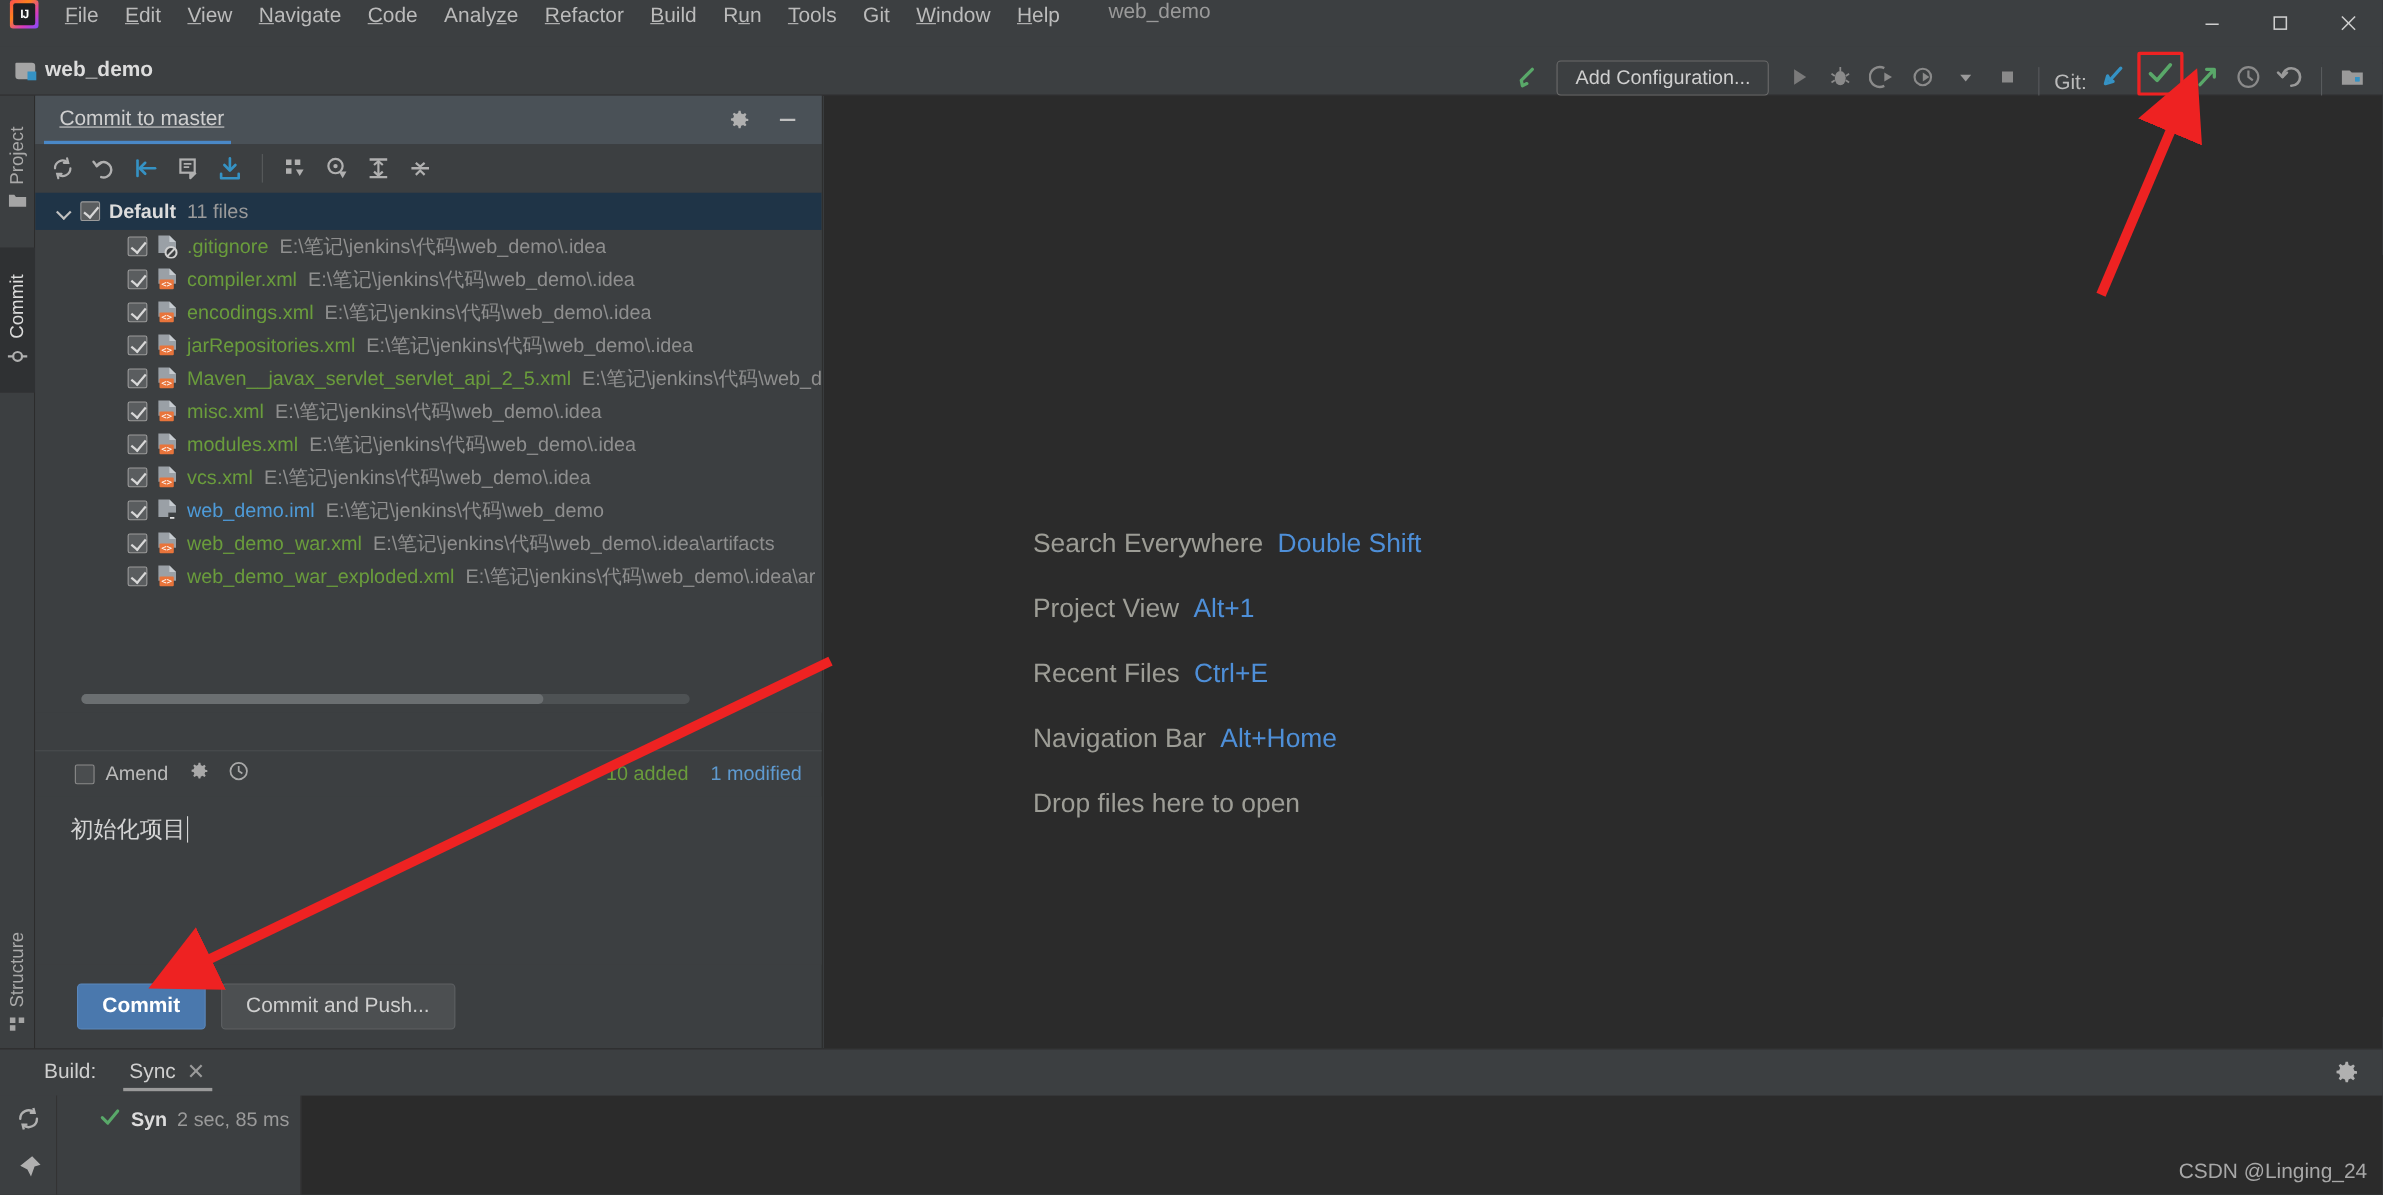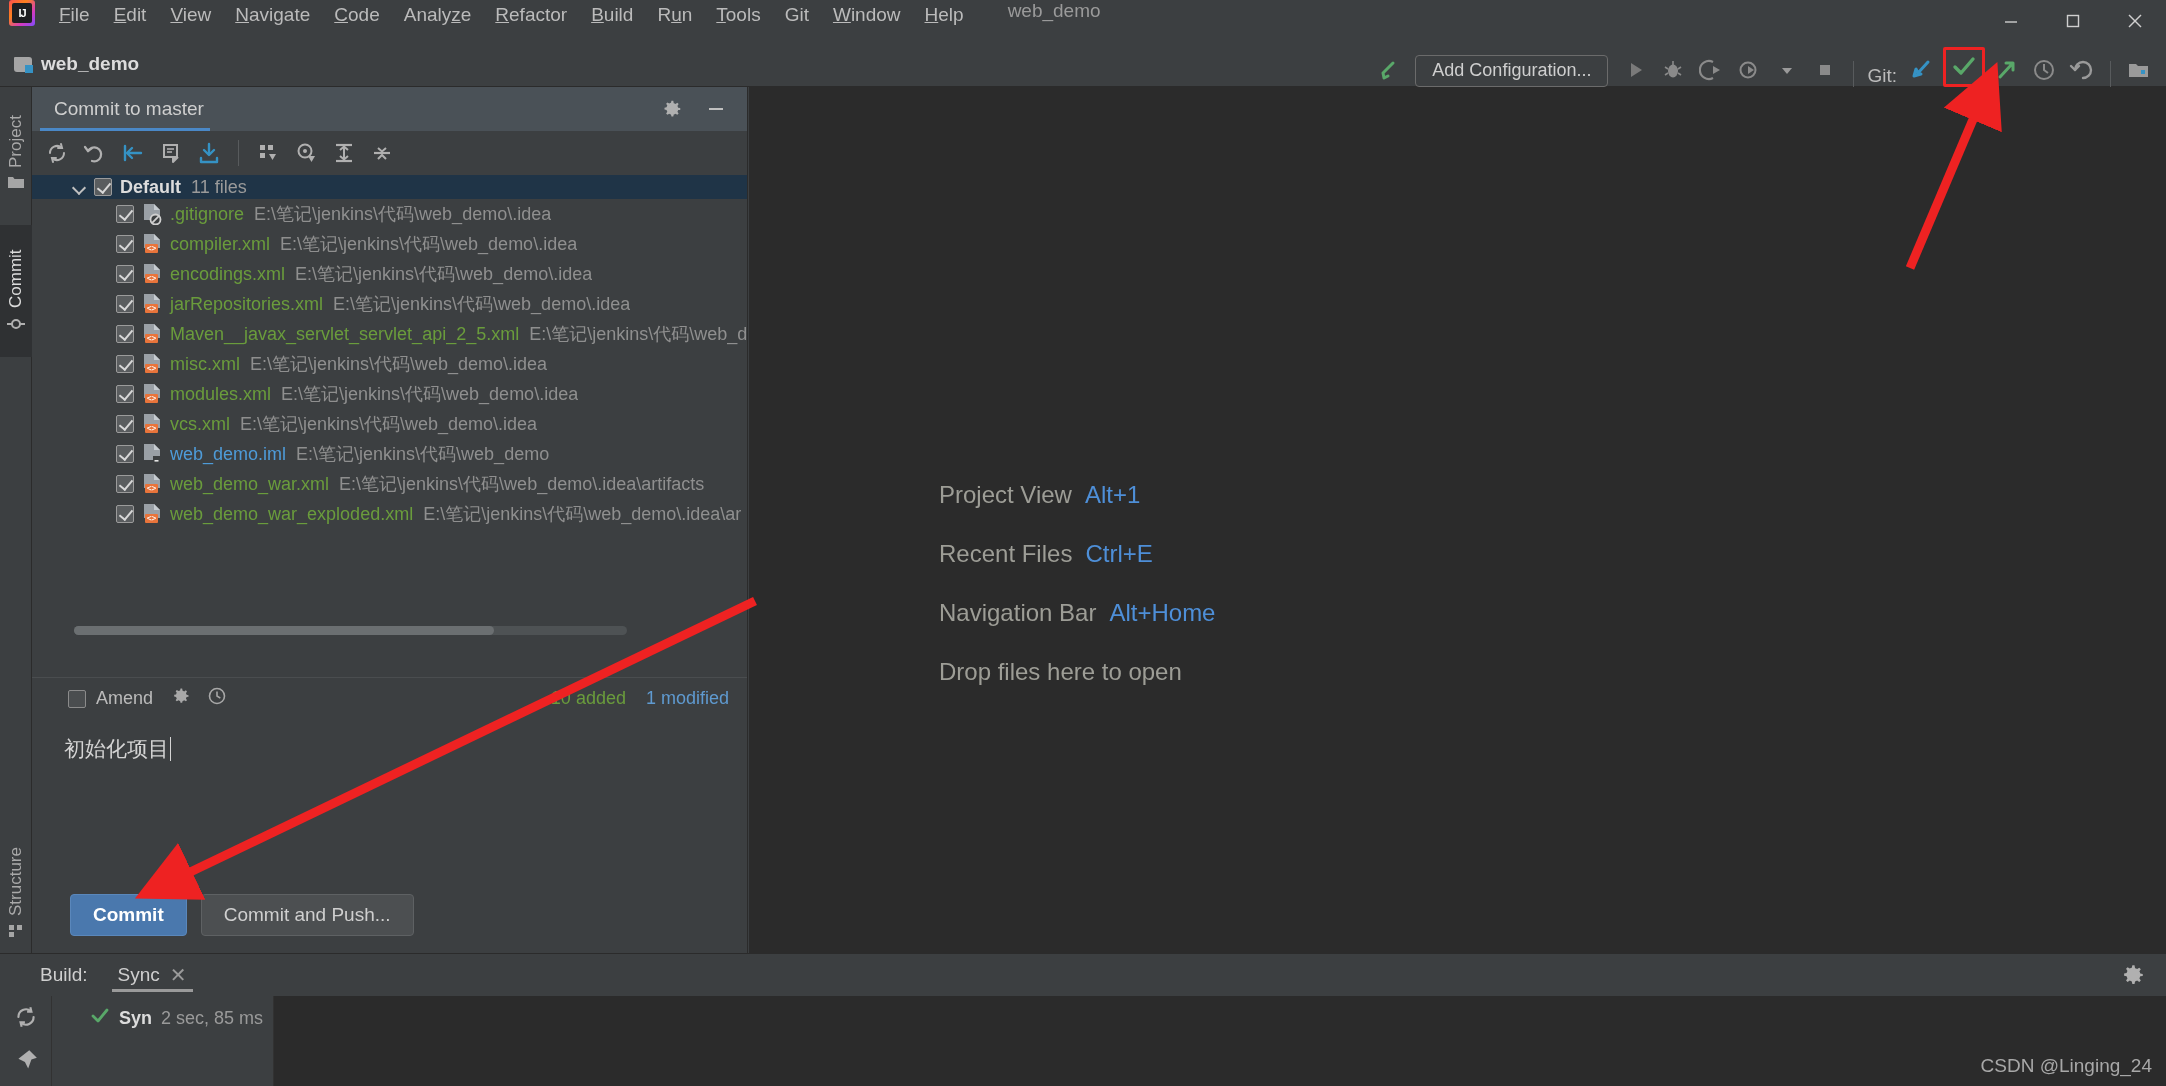--- a/index.html
+++ b/index.html
@@ -100,21 +100,21 @@
     position: absolute; left: 32px; top: 87px; width: 716px; height: 866px;
     background: #3c3f41; display: flex; flex-direction: column;
     border-right: 1px solid #2b2b2b;
   }
   .cw-header {
     height: 44px; background: #4a5157; display: flex; align-items: center;
     position: relative; flex: 0 0 auto;
   }
   .cw-tab {
     height: 44px; display: flex; align-items: center; padding: 0 14px 0 22px;
-    font-size: 19px; color: #cfcfcf; position: relative;
+    font-size: 19px; color: #cfcfcf; position: relative; text-decoration: underline;
   }
   .cw-tab::after {
     content: ""; position: absolute; left: 8px; right: 8px; bottom: 0; height: 3px;
     background: #4a88c7;
   }
   .cw-header-actions { margin-left: auto; display: flex; align-items: center; padding-right: 12px; gap: 6px; }
   .cw-toolbar {
     height: 44px; display: flex; align-items: center; padding-left: 6px;
     flex: 0 0 auto; background: #3c3f41;
   }
@@ -123,21 +123,21 @@
     border-radius: 3px;
   }
 
   
   .filetree { flex: 1 1 auto; overflow: hidden; position: relative; background: #3c3f41; }
   .tree-row {
     height: 30px; display: flex; align-items: center; font-size: 18px;
     padding-left: 30px; white-space: nowrap; color: #bbbbbb;
   }
   .tree-row.changelist {
-    background: #1f3447; padding-left: 40px; height: 24px;
+    background: #1f3447; padding-left: 19px; height: 34px;
   }
   .chev {
     width: 16px; height: 16px; margin-right: 6px; flex: 0 0 auto;
     position: relative; display: inline-block;
   }
   .chev::after {
     content: ""; position: absolute; left: 2px; top: 4px;
     width: 8px; height: 8px; border-right: 2px solid #c0c0c0; border-bottom: 2px solid #c0c0c0;
     transform: rotate(45deg);
   }
@@ -683,20 +683,24 @@
 
     <div class="btnrow">
       <div class="btn primary">Commit</div>
       <div class="btn secondary">Commit and Push...</div>
     </div>
   </div>
 
   <div class="editor">
     <div class="hints" id="hint-list">
         <div class="hint-row">
+          <span class="hint-label">Search Everywhere</span>
+          <span class="hint-key">Double Shift</span>
+        </div>
+        <div class="hint-row">
           <span class="hint-label">Project View</span>
           <span class="hint-key">Alt+1</span>
         </div>
         <div class="hint-row">
           <span class="hint-label">Recent Files</span>
           <span class="hint-key">Ctrl+E</span>
         </div>
         <div class="hint-row">
           <span class="hint-label">Navigation Bar</span>
           <span class="hint-key">Alt+Home</span>

